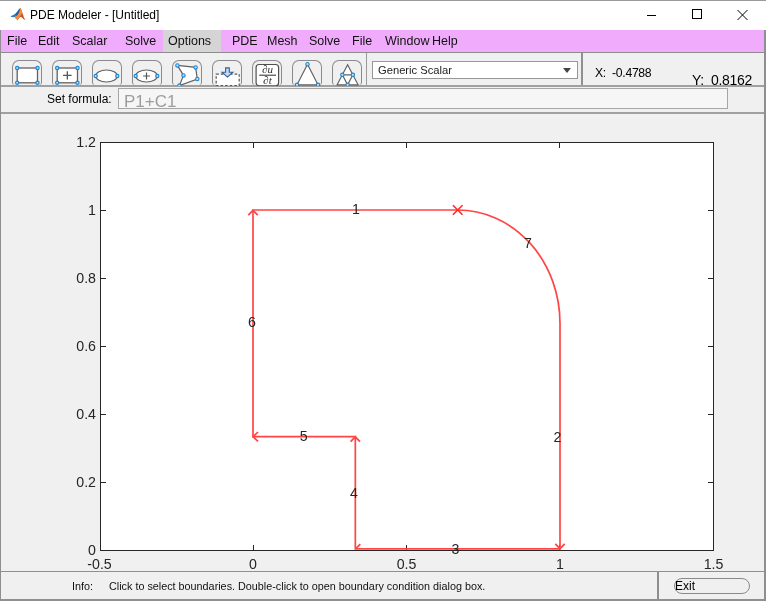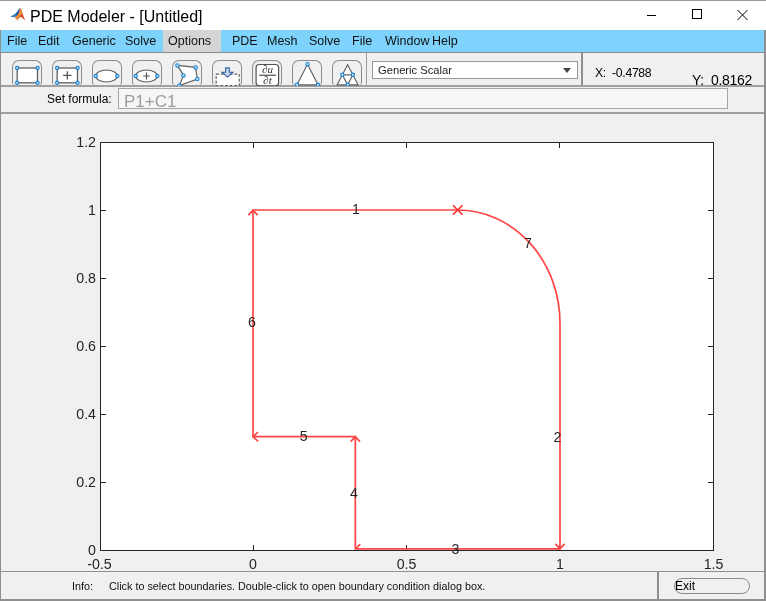--- a/index.html
+++ b/index.html
@@ -12,32 +12,32 @@
 <body>
 
 <div class="abs" style="left:0;top:0;width:766px;height:30px;background:#fff"></div>
 <div class="abs" style="left:0;top:0;width:766px;height:1px;background:#9a9a9a"></div>
 <svg class="abs" style="left:9px;top:6px" width="18" height="18" viewBox="0 0 18 18">
   <path d="M1.5 10.5 C3 9.2 4.5 8.8 5.8 8.2 C7 7.6 7.8 6.2 8.4 5.4 L10.2 7.8 C9 9.3 8 10.2 6.5 10.8 C5 11.4 3 11.6 1.5 10.5 Z" fill="#2e7bbf"></path>
   <path d="M5.2 8.6 C6.6 7.9 7.6 6.6 8.5 5.2 L9.8 3.2 C10.3 2.5 10.8 2.2 11.2 2.6 L12 7 L9.5 9.8 Z" fill="#1a5fae"></path>
   <path d="M11.2 2.2 C11.6 2.2 12 2.7 12.3 3.6 L14.6 10.6 C15.2 12.3 15.8 13.2 16.5 13.8 C15.3 13.7 14.2 13 13.4 11.9 C12.8 11.2 12.3 10.8 11.7 10.9 C10.7 11 9.5 12.3 8.5 14.6 C7.8 13 6.9 12.2 5.8 11.8 C7.2 10.9 8.6 9.4 9.6 7.6 C10.3 6.3 10.8 4.8 10.9 3.3 C11 2.6 11.1 2.2 11.2 2.2 Z" fill="#d34f22"></path>
   <path d="M11.2 2.2 C11.6 2.2 12 2.7 12.3 3.6 L13.2 6.4 C12.4 8.4 11.5 9.9 10.2 11.2 C9.5 11.9 9 13 8.5 14.6 C7.8 13 6.9 12.2 5.8 11.8 C7.2 10.9 8.6 9.4 9.6 7.6 C10.3 6.3 10.8 4.8 10.9 3.3 C11 2.6 11.1 2.2 11.2 2.2 Z" fill="#ef8f3a"></path>
 </svg>
-<div class="abs" style="left:30px;top:8px;font-size:16px;color:#000">PDE Modeler - [Untitled]</div>
+<div class="abs" style="left:30px;top:8px;font-size:12px;color:#000">PDE Modeler - [Untitled]</div>
 <svg class="abs" style="left:640px;top:0" width="115" height="30" viewBox="0 0 115 30">
   <line x1="7" y1="15.5" x2="16" y2="15.5" stroke="#000" stroke-width="1"></line>
   <rect x="52.5" y="9.5" width="9" height="9" fill="none" stroke="#000" stroke-width="1"></rect>
   <line x1="97.5" y1="10" x2="107.5" y2="20" stroke="#000" stroke-width="1"></line>
   <line x1="97.5" y1="20" x2="107.5" y2="10" stroke="#000" stroke-width="1"></line>
 </svg>
 
-<div class="abs" style="left:0;top:30px;width:766px;height:22px;background:#7dd3fc">
+<div class="abs" style="left:0;top:30px;width:766px;height:22px;background:#f0abfc">
   <div class="menu-item" style="left:7px">File</div>
   <div class="menu-item" style="left:38px">Edit</div>
-  <div class="menu-item" style="left:72px">Generic</div>
+  <div class="menu-item" style="left:72px">Scalar</div>
   <div class="menu-item" style="left:125px">Solve</div>
   <div class="abs" style="left:163px;top:0;width:58px;height:22px;background:#d5d5d5"></div>
   <div class="menu-item" style="left:168px">Options</div>
   <div class="menu-item" style="left:232px">PDE</div>
   <div class="menu-item" style="left:267px">Mesh</div>
   <div class="menu-item" style="left:309px">Solve</div>
   <div class="menu-item" style="left:352px">File</div>
   <div class="menu-item" style="left:385px">Window</div>
   <div class="menu-item" style="left:432px">Help</div>
 </div>

